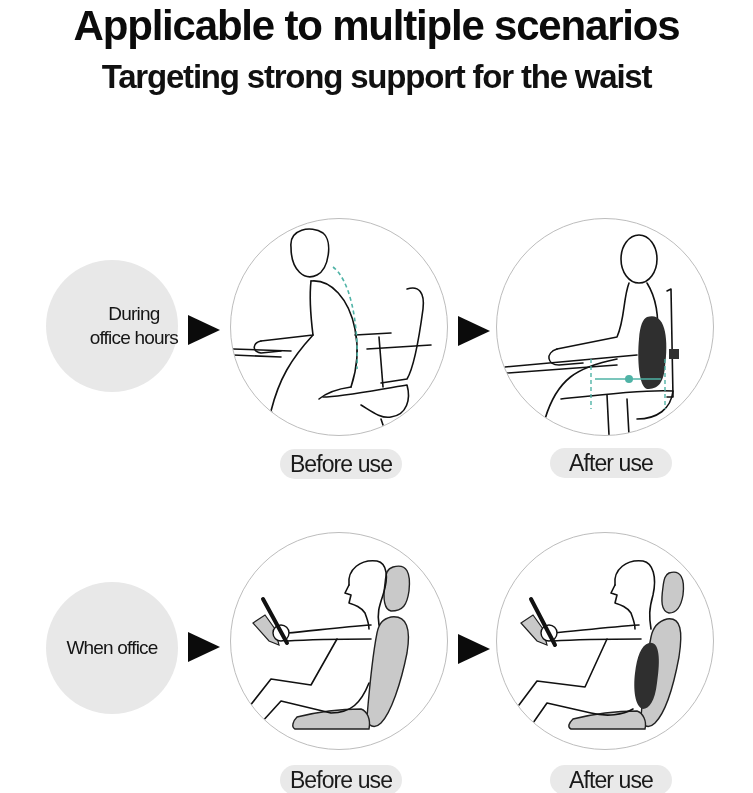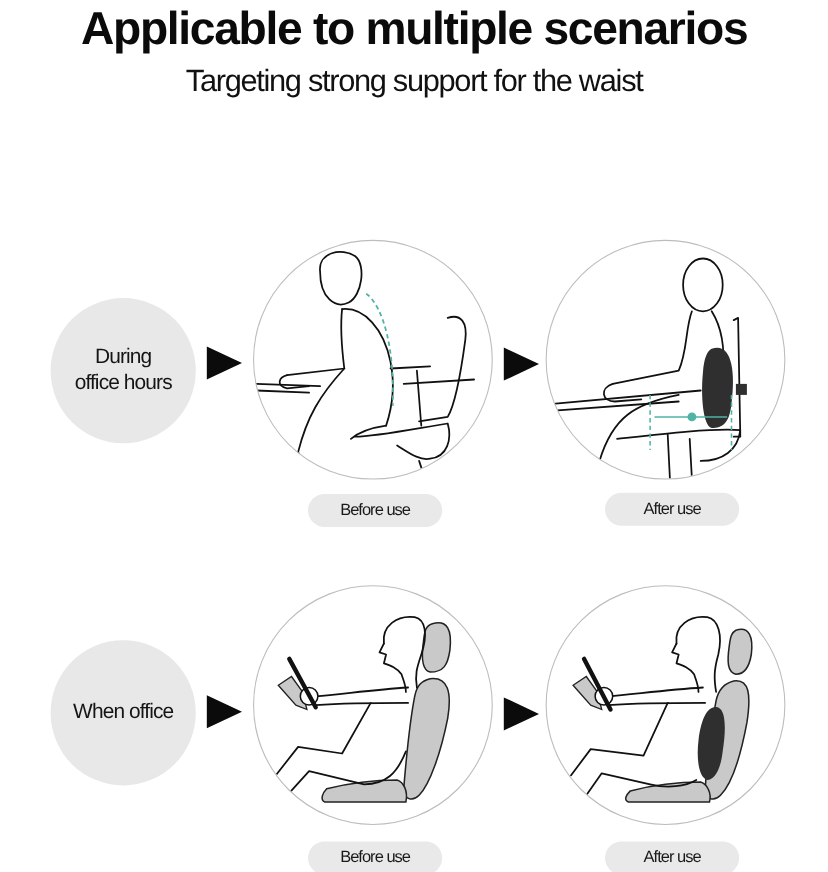--- a/index.html
+++ b/index.html
@@ -1,31 +1,31 @@
 <!DOCTYPE html>
 <html><head>
 <meta charset="utf-8">
 <style>
   html, body { margin:0; padding:0; background:#ffffff; }
   body { width:753px; height:793px; position:relative; overflow:hidden; font-family:"Liberation Sans", sans-serif; color:#111; }
   .title { position:absolute; left:0; width:753px; top:2px; text-align:center; font-size:42px; font-weight:bold; letter-spacing:-1.2px; color:#0b0b0b; }
-  .subtitle { position:absolute; left:0; width:753px; top:58px; text-align:center; font-size:28px; letter-spacing:-1.2px; color:#111; }
+  .subtitle { position:absolute; left:0; width:753px; top:58px; text-align:center; font-size:33px; letter-spacing:-1.2px; color:#111;font-weight:bold; }
   .label-circle { position:absolute; width:132px; height:132px; border-radius:50%; background:#e8e8e8; display:flex; align-items:center; justify-content:center; text-align:center; font-size:19px; line-height:24px; letter-spacing:-0.8px; color:#151515; }
   .arrow { position:absolute; width:0; height:0; border-top:15px solid transparent; border-bottom:15px solid transparent; border-left:32px solid #0b0b0b; }
   .scene { position:absolute; width:216px; height:216px; border-radius:50%; border:1px solid #bdbdbd; background:#fff; overflow:hidden; }
   .scene svg { width:216px; height:216px; display:block; }
-  .pill { position:absolute; width:122px; height:30px; border-radius:15px; background:#e9e9e9; font-size:15px; letter-spacing:-0.9px; line-height:30px; text-align:center; color:#1a1a1a; }
+  .pill { position:absolute; width:122px; height:30px; border-radius:15px; background:#e9e9e9; font-size:23px; letter-spacing:-0.9px; line-height:30px; text-align:center; color:#1a1a1a; }
 </style>
 </head>
 <body>
 
 <div class="title">Applicable to multiple scenarios</div>
 <div class="subtitle">Targeting strong support for the waist</div>
 
-<div class="label-circle" style="left:46px; top:271px;">
+<div class="label-circle" style="left:46px; top:260px;justify-content:flex-end;">
   <div>
     <div>During</div>
     <div>office hours</div>
   </div>
 </div>
 <div class="arrow" style="left:188px; top:315px;"></div>
 
 <div class="scene" style="left:230px; top:218px;">
   <svg viewBox="0 0 216 216">
     <g fill="none" stroke="#111" stroke-width="1.6" stroke-linecap="round" stroke-linejoin="round">

